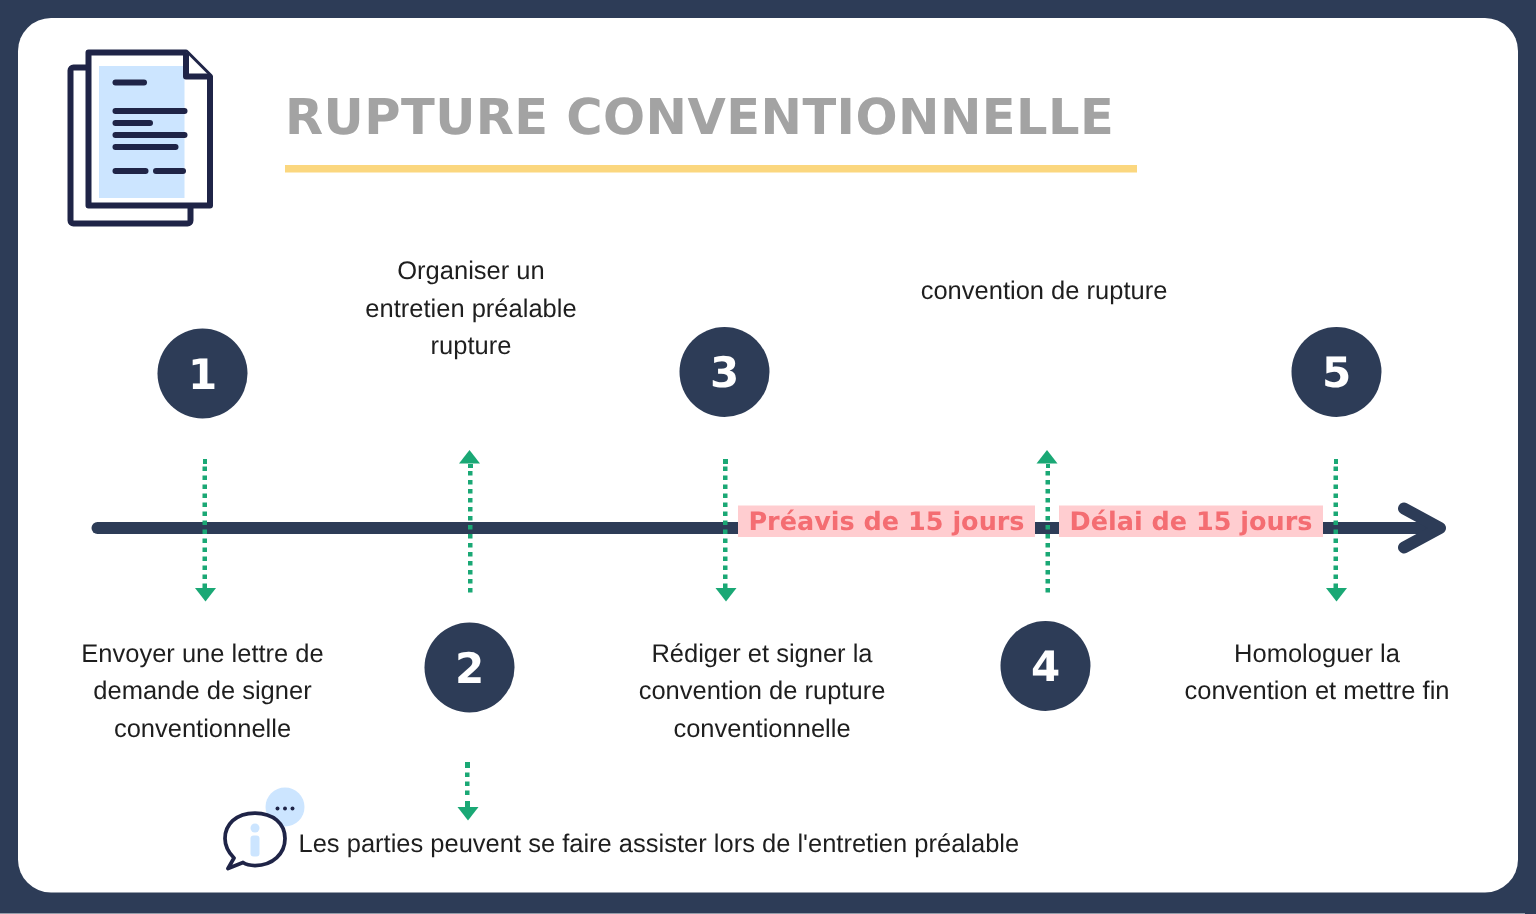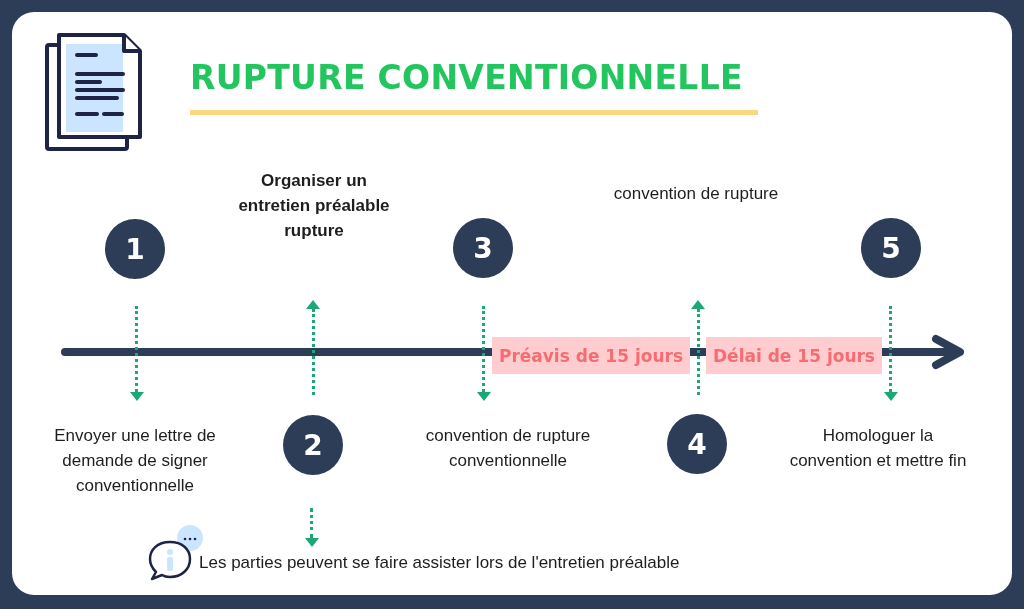--- a/index.html
+++ b/index.html
@@ -9,21 +9,21 @@
       font-family: "Liberation Sans", sans-serif;
     }
     .card {
       position: absolute; left: 12px; top: 12px; width: 1000px; height: 583px;
       background: #ffffff; border-radius: 22px;
     }
     .abs { position: absolute; }
     .title {
       position: absolute; left: 190px; top: 58px;
       font-family: "DejaVu Sans", sans-serif; font-weight: bold;
-      font-size: 33px; color: #22c55e; letter-spacing: 0.3px; white-space: nowrap;
+      font-size: 33px; color: #a3a3a3; letter-spacing: 0.3px; white-space: nowrap;
     }
     .title-underline {
       position: absolute; left: 190px; top: 110px; width: 568px; height: 5px;
       background: #fbd77f;
     }
     .step-circle {
       position: absolute; width: 60px; height: 60px; border-radius: 50%;
       background: #2d3c57; color: #ffffff;
       font-family: "DejaVu Sans", sans-serif; font-weight: bold; font-size: 28px;
       display: flex; align-items: center; justify-content: center;
@@ -32,21 +32,21 @@
       position: absolute; width: 220px; text-align: center;
       font-family: "Liberation Sans", sans-serif; font-size: 17px; line-height: 25px;
       color: #1e1e1e;
     }
     .step-text span { display: block; white-space: nowrap; }
     .timeline-line {
       position: absolute; left: 61px; top: 348px; width: 892px; height: 8px;
       background: #2d3c57; border-radius: 4px;
     }
     .period {
-      position: absolute; top: 337px; height: 37px;
+      position: absolute; top: 337px; height: 21px;
       background: #ffcdd0; color: #f46d72;
       font-family: "DejaVu Sans", sans-serif; font-weight: bold; font-size: 17px;
       display: flex; align-items: center; justify-content: center; white-space: nowrap;
     }
     .dotted-v {
       position: absolute; width: 0;
       border-left: 3px dotted #1aa875;
     }
     .arrow-down {
       position: absolute; width: 0; height: 0;
@@ -98,35 +98,36 @@
 
 <div class="step-circle" style="left:105px;top:219px;">1</div>
 <div class="dotted-v" style="left:135px;top:306px;height:86px;"></div>
 <div class="arrow-down" style="left:130px;top:392px;"></div>
 <div class="step-text" style="left:25px;top:423px;">
   <span>Envoyer une lettre de</span>
   <span>demande de signer</span>
   <span>conventionnelle</span>
 </div>
 
-<div class="step-text" style="left:204px;top:168px;font-weight:bold;">
+<div class="step-text" style="left:204px;top:168px;">
   <span>Organiser un</span>
   <span>entretien préalable</span>
   <span>rupture</span>
 </div>
 <div class="arrow-up" style="left:306px;top:300px;"></div>
 <div class="dotted-v" style="left:312px;top:309px;height:86px;"></div>
 <div class="step-circle" style="left:283px;top:415px;">2</div>
 <div class="dotted-v" style="left:310px;top:508px;height:30px;"></div>
 <div class="arrow-down" style="left:305px;top:538px;"></div>
 
 <div class="step-circle" style="left:453px;top:218px;">3</div>
 <div class="dotted-v" style="left:482px;top:306px;height:86px;"></div>
 <div class="arrow-down" style="left:477px;top:392px;"></div>
 <div class="step-text" style="left:398px;top:423px;">
+  <span>Rédiger et signer la</span>
   <span>convention de rupture</span>
   <span>conventionnelle</span>
 </div>
 
 <div class="step-text" style="left:586px;top:181px;">
   <span>convention de rupture</span>
 </div>
 <div class="arrow-up" style="left:691px;top:300px;"></div>
 <div class="dotted-v" style="left:697px;top:309px;height:86px;"></div>
 <div class="step-circle" style="left:667px;top:414px;">4</div>

